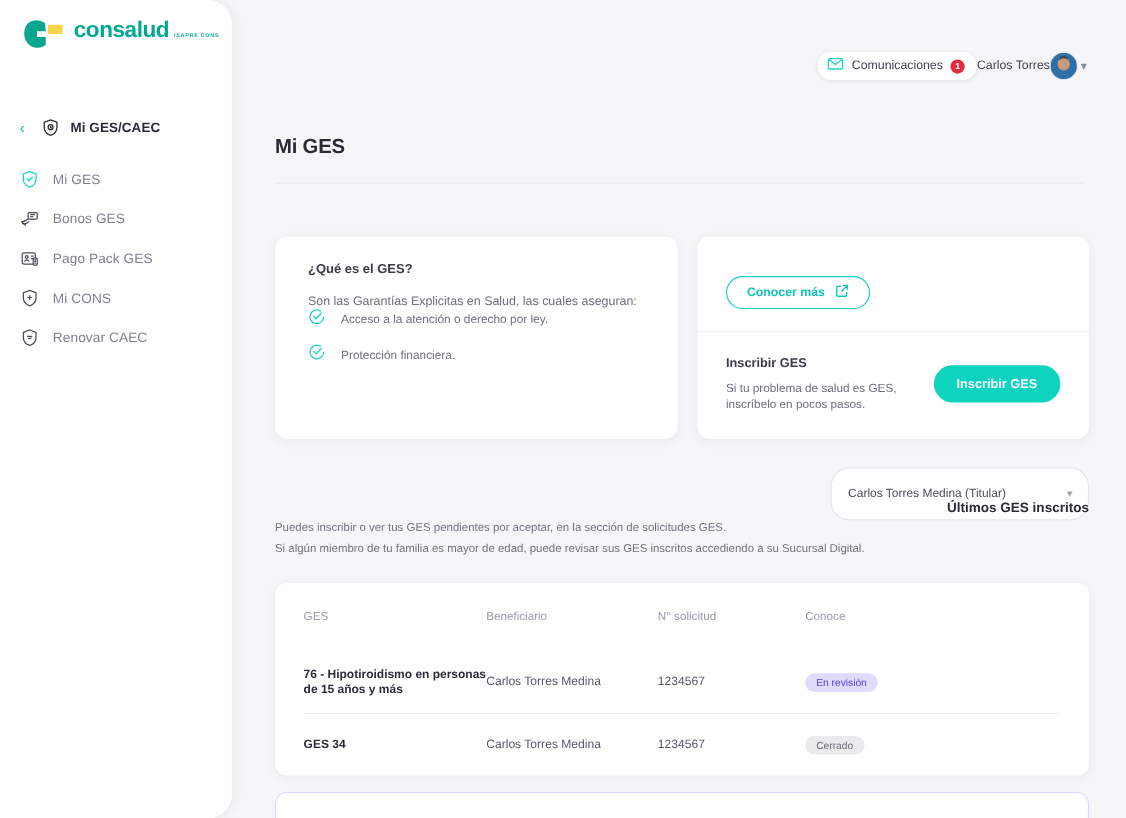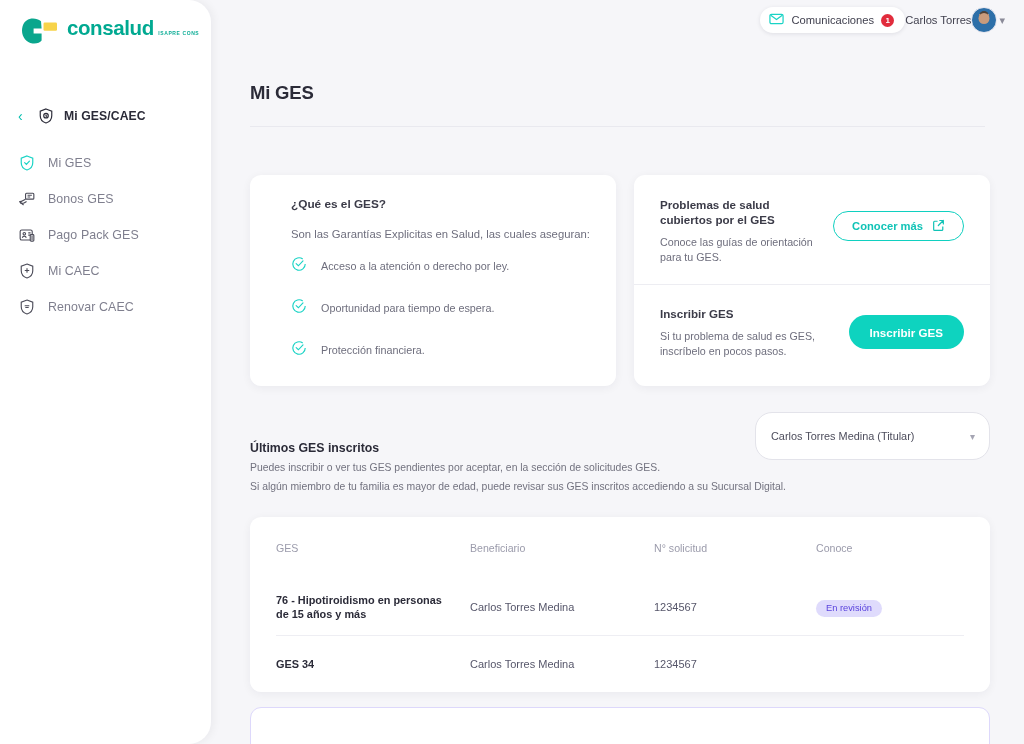--- a/index.html
+++ b/index.html
@@ -53,21 +53,21 @@
   }
   .nav-item .label { font-size: 12.4px; color: #7f7f8e; letter-spacing: .1px; }
   .nav-item.active .label { color: #7f7f8e; }
   .ico { width: 18px; height: 18px; flex: 0 0 18px; display: block; }
 
   
   .main { flex: 1 1 auto; position: relative; height: 744px; background: #f6f6f9; }
 
   .topbar {
     height: 40px; display: flex; align-items: center; justify-content: flex-end;
-    padding-right: 17px; background: #f6f6f9;
+    padding-right: 34px; background: #f6f6f9; margin-top: 40px;
   }
   .comm-pill {
     display: flex; align-items: center; gap: 7px;
     background: #fff; border-radius: 16px; height: 26px; padding: 0 11px 0 9px;
     box-shadow: 0 1px 4px rgba(20,20,50,.10); cursor: pointer;
   }
   .comm-pill .label { font-size: 11.2px; color: #41414f; }
   .badge-count {
     background: #e12c3c; color: #fff; font-size: 8px; font-weight: 700;
     width: 13px; height: 13px; border-radius: 50%;
@@ -92,24 +92,24 @@
   .head-divider { margin: 22px 39px 0 39px; height: 1px; background: #e9e9ef; }
 
   .content { padding: 0 34px 0 39px; }
 
   
   .cards-row { display: flex; gap: 18px; margin-top: 48px; }
   .card {
     background: #fff; border-radius: 11px;
     box-shadow: 0 2px 10px rgba(25,25,60,.055);
   }
-  .card-left { flex: 0 0 366px; padding: 22px 26px 26px 41px; }
+  .card-left { flex: 0 0 366px; padding: 22px 26px 26px 30px; }
   .card-h { font-size: 11.8px; font-weight: 700; color: #3b3b48; }
   .card-sub { font-size: 11.3px; color: #6e6e7d; margin-top: 17px; }
-  .check-list { margin-top: 16px; display: flex; flex-direction: column; gap: 22px; }
+  .check-list { margin-top: 0; display: flex; flex-direction: column; gap: 11px; }
   .check-row { display: flex; align-items: center; gap: 14px; }
   .check-row .txt { font-size: 10.8px; color: #6e6e7d; }
 
   .card-right { flex: 1 1 auto; display: flex; flex-direction: column; }
   .card-right-sec {
     padding: 22px 26px 20px 26px; display: flex; align-items: flex-start;
     justify-content: space-between; gap: 10px;
   }
   .card-right-sec.two { padding: 21px 26px 24px 26px; align-items: center; }
   .sec-divider { height: 1px; background: #ededf2; margin: 0; }
@@ -133,29 +133,29 @@
   
   .select-row { display: flex; justify-content: flex-end; margin-top: 26px; }
   .select-box {
     width: 235px; height: 48px; background: #fff; border: 1px solid #e3e3ea;
     border-radius: 17px; display: flex; align-items: center; justify-content: space-between;
     padding: 0 14px 0 15px; cursor: pointer;
   }
   .select-box .val { font-size: 10.9px; color: #4d4d5c; }
   .select-box .chev { color: #a5a5b3; font-size: 10px; }
 
-  .section-title { font-size: 12.3px; font-weight: 700; color: #2b2b38; margin-top: -19px; }
+  .section-title { font-size: 12.3px; font-weight: 700; color: #2b2b38; margin-top: -19px; text-align: right; }
   .section-p { font-size: 10.4px; color: #72727f; line-height: 14.5px; margin-top: 6px; }
 
   
   .table-card {
     background: #fff; border-radius: 11px; margin-top: 23px;
     box-shadow: 0 2px 10px rgba(25,25,60,.055); padding: 0 26px;
   }
-  .t-row { display: flex; align-items: center; gap: 28px; }
+  .t-row { display: flex; align-items: center; }
   .t-head { height: 62px; }
   .t-head .cell { font-size: 10.6px; color: #9b9bab; }
   .c1 { flex: 0 0 166px; }
   .c2 { flex: 0 0 156px; }
   .c3 { flex: 0 0 134px; }
   .c4 { flex: 1 1 auto; }
   .t-body-row { height: 56px; }
   .t-body-row .n { font-size: 10.9px; font-weight: 700; color: #2b2b38; line-height: 14px; }
   .t-body-row .v { font-size: 11px; color: #56566a; }
   .t-divider { height: 1px; background: #eeeef3; }
@@ -245,21 +245,21 @@
         <span class="label">Pago Pack GES</span>
       </div>
 
       <div class="nav-item">
         <span>
           <svg class="ico" viewBox="0 0 20 20" fill="none" stroke="#4b4b58" stroke-width="1.25">
             <path d="M10 2.2 16.4 4.6v5.1c0 4-2.7 6.9-6.4 8.1-3.7-1.2-6.4-4.1-6.4-8.1V4.6Z"></path>
             <path d="M10 7.4v4M8 9.4h4" stroke-linecap="round"></path>
           </svg>
         </span>
-        <span class="label">Mi CAEC</span>
+        <span class="label">Mi CONS</span>
       </div>
 
       <div class="nav-item">
         <span>
           <svg class="ico" viewBox="0 0 20 20" fill="none" stroke="#4b4b58" stroke-width="1.25">
             <path d="M10 2.2 16.4 4.6v5.1c0 4-2.7 6.9-6.4 8.1-3.7-1.2-6.4-4.1-6.4-8.1V4.6Z"></path>
             <path d="M7.9 8.6h4.2M8.6 10.6h2.8" stroke-linecap="round"></path>
           </svg>
         </span>
         <span class="label">Renovar CAEC</span>
@@ -307,40 +307,27 @@
               </span>
               <span class="txt">Acceso a la atención o derecho por ley.</span>
             </div>
             <div class="check-row">
               <span>
                 <svg width="16" height="16" viewBox="0 0 18 18" fill="none" stroke="#19d3c5" stroke-width="1.3">
                   <path d="M16 9A7 7 0 1 1 13.2 3.4"></path>
                   <path d="M5.8 8.6 8.3 11l5.2-5.6" stroke-linecap="round"></path>
                 </svg>
               </span>
-              <span class="txt">Oportunidad para tiempo de espera.</span>
-            </div>
-            <div class="check-row">
-              <span>
-                <svg width="16" height="16" viewBox="0 0 18 18" fill="none" stroke="#19d3c5" stroke-width="1.3">
-                  <path d="M16 9A7 7 0 1 1 13.2 3.4"></path>
-                  <path d="M5.8 8.6 8.3 11l5.2-5.6" stroke-linecap="round"></path>
-                </svg>
-              </span>
               <span class="txt">Protección financiera.</span>
             </div>
           </div>
         </div>
 
         <div class="card card-right">
           <div class="card-right-sec">
-            <div class="sec-text">
-              <div class="sec-h">Problemas de salud cubiertos por el GES</div>
-              <div class="sec-p">Conoce las guías de orientación para tu GES.</div>
-            </div>
             <button class="btn-outline">
               <span>Conocer más</span>
               <span>
                 <svg width="13" height="13" viewBox="0 0 14 14" fill="none" stroke="#10c3b6" stroke-width="1.3">
                   <path d="M6 2.4H2.8a1 1 0 0 0-1 1v7.8a1 1 0 0 0 1 1h7.8a1 1 0 0 0 1-1V8"></path>
                   <path d="M8.4 1.6h3.8v3.8M12.2 1.6 6.8 7" stroke-linecap="round"></path>
                 </svg>
               </span>
             </button>
           </div>
@@ -382,20 +369,23 @@
             <span class="pill review">En revisión</span>
           </div>
         </div>
 
         <div class="t-divider"></div>
 
         <div class="t-row t-body-row">
           <div class="c1 n">GES 34</div>
           <div class="c2 v">Carlos Torres Medina</div>
           <div class="c3 v">1234567</div>
+          <div class="c4">
+            <span class="pill closed">Cerrado</span>
+          </div>
         </div>
       </div>
 
       <div class="faq-card">
 
         <span class="faq-text"></span>
       </div>
 
     </div>
   </section>

